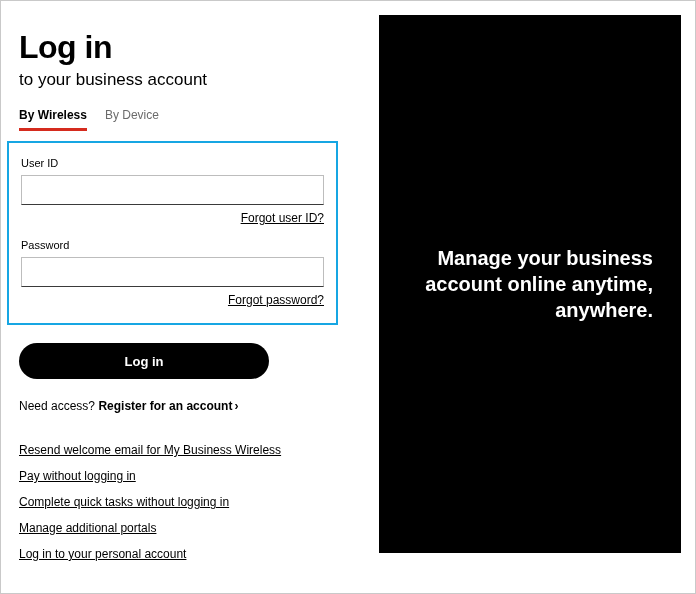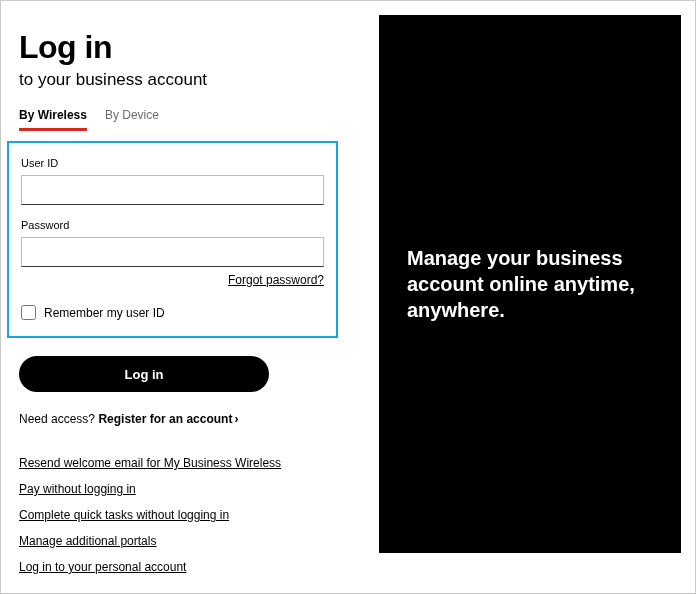--- a/index.html
+++ b/index.html
@@ -18,50 +18,47 @@
   .pw-wrap { margin-top: 14px; }
   .remember { display: flex; align-items: center; gap: 8px; margin-top: 18px; font-size: 12px; }
   .remember input { width: 15px; height: 15px; }
   .login-btn { width: 250px; height: 36px; border-radius: 20px; background: #000; color: #fff; font-weight: 700; font-size: 13px; border: none; margin-top: 18px; cursor: pointer; }
   .register { margin-top: 20px; font-size: 12px; }
   .register .bold { font-weight: 800; }
   .register .chev { font-weight: 800; margin-left: 2px; }
   .links { margin-top: 30px; display: flex; flex-direction: column; gap: 12px; }
   .links a { font-size: 12px; color: #000; text-decoration: underline; cursor: pointer; width: fit-content; }
   .right { position: absolute; right: 14px; top: 14px; width: 302px; height: 538px; background: #000; display: flex; align-items: center; justify-content: center; }
-  .promo { color: #fff; font-weight: 800; font-size: 20px; line-height: 1.3; text-align: left; padding: 0 28px; }
+  .promo { color: #fff; font-weight: 800; font-size: 20px; line-height: 1.3; text-align: right; padding: 0 28px; }
 </style>
 </head>
 <body>
 
 <div class="frame">
 
   <div class="left">
     <h1 class="title">Log in</h1>
     <div class="subtitle">to your business account</div>
 
     <div class="tabs">
       <div class="tab active">By Wireless</div>
       <div class="tab">By Device</div>
     </div>
 
     <div class="highlight">
       <div class="fld-label">User ID</div>
       <input class="fld-input" type="text" value="" style="">
+      <a class="forgot">Forgot user ID?</a>
 
       <div class="pw-wrap">
         <div class="fld-label">Password</div>
         <input class="fld-input" type="password" value="" style="">
         <a class="forgot">Forgot password?</a>
       </div>
 
-      <label class="remember">
-        <input type="checkbox" style="">
-        <span>Remember my user ID</span>
-      </label>
     </div>
 
     <button class="login-btn">Log in</button>
 
     <div class="register">
       <span>Need access? </span><a><span class="bold">Register for an account</span><span class="chev">›</span></a>
     </div>
 
     <div class="links">
       <a>Resend welcome email for My Business Wireless</a>

